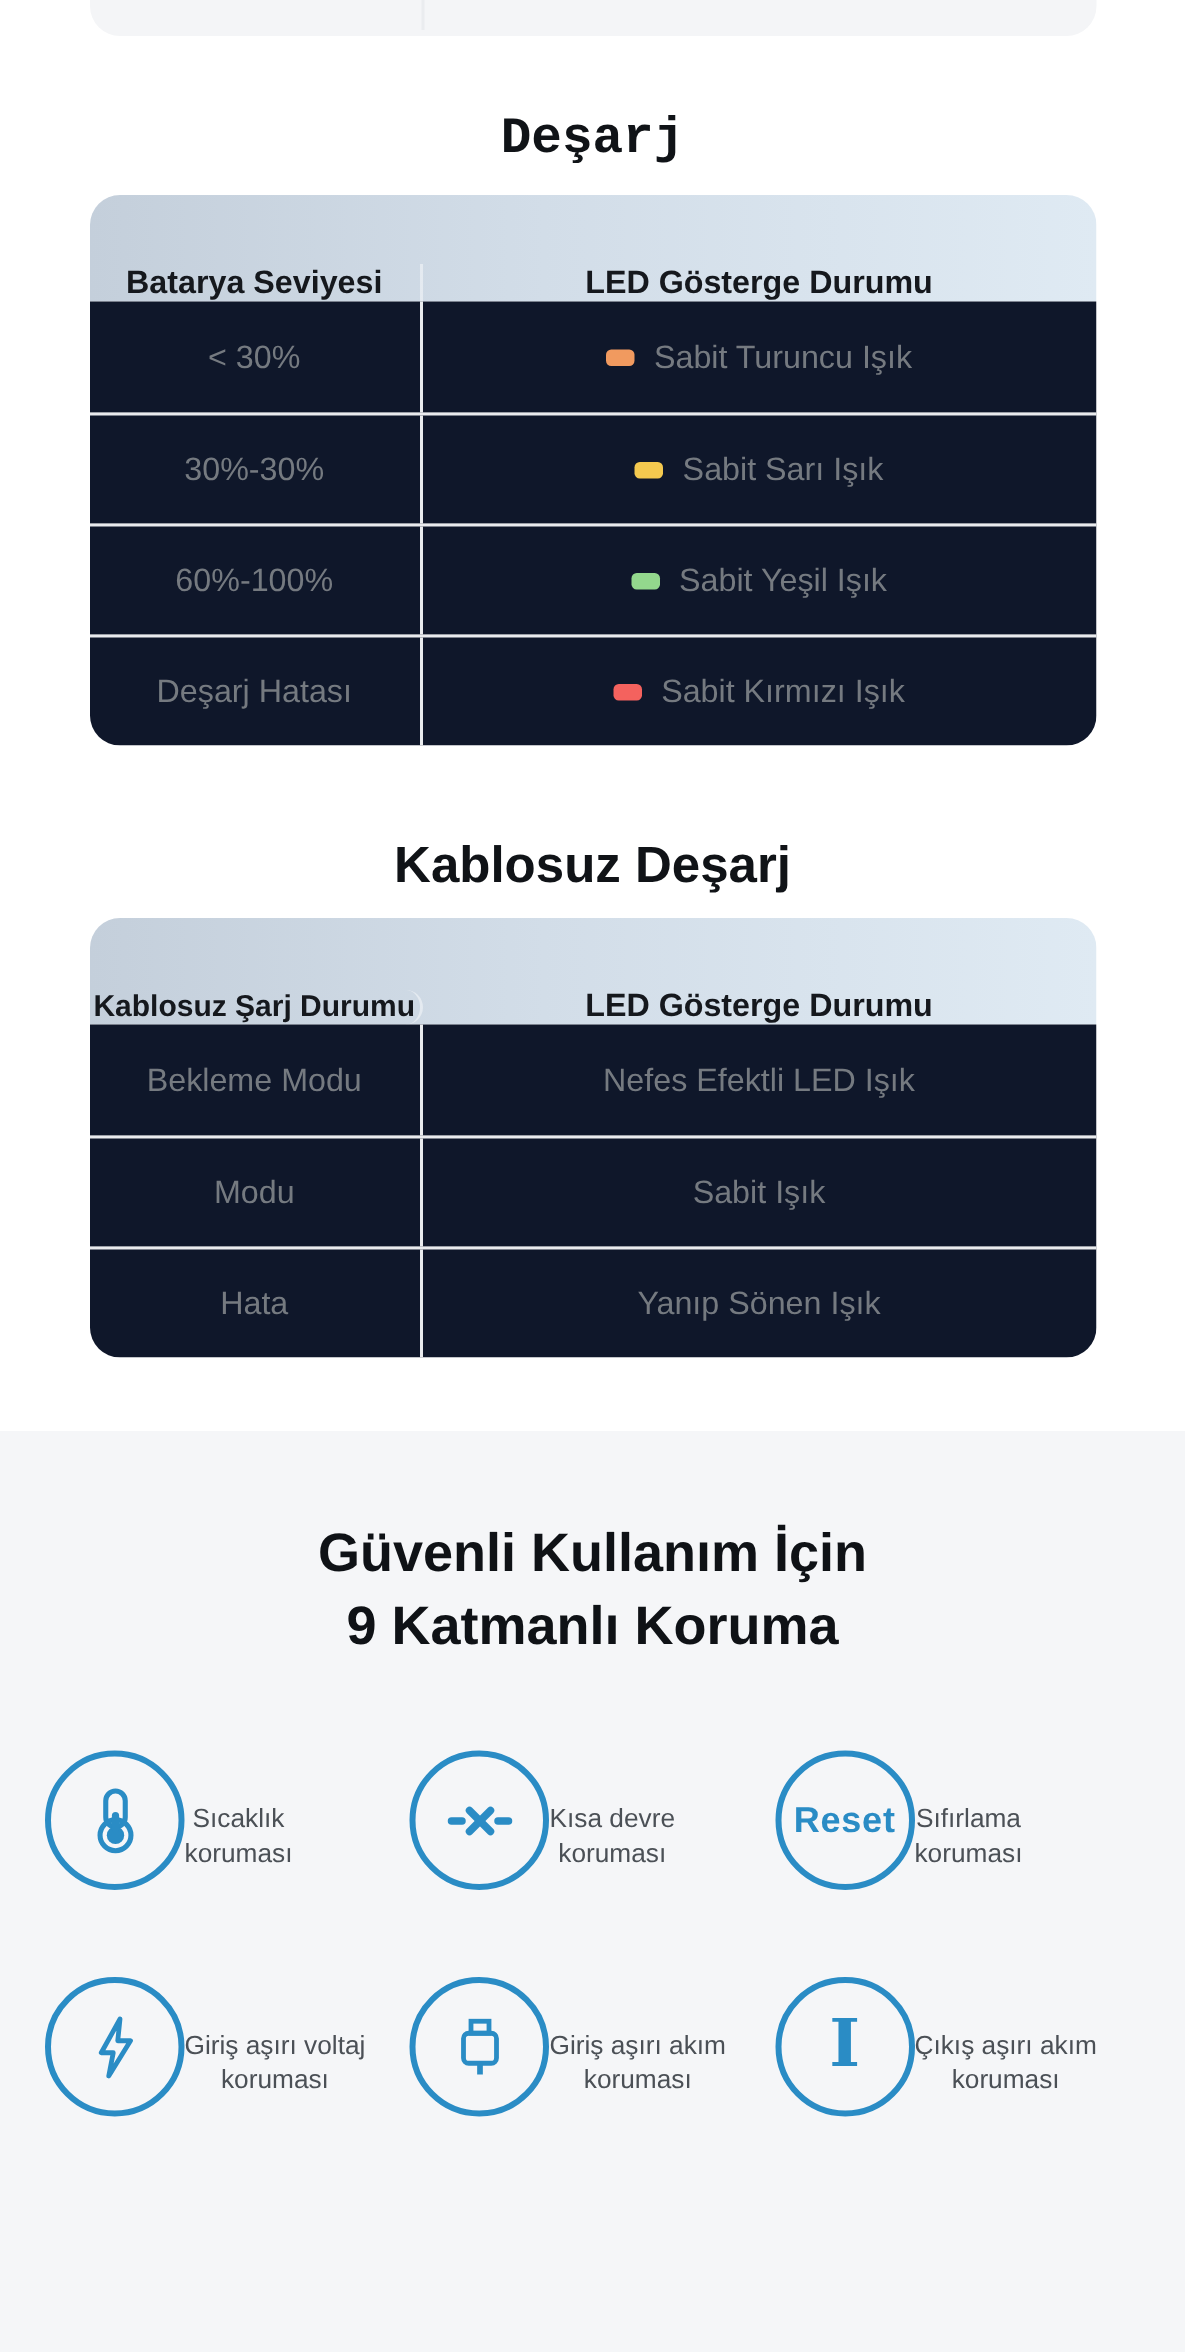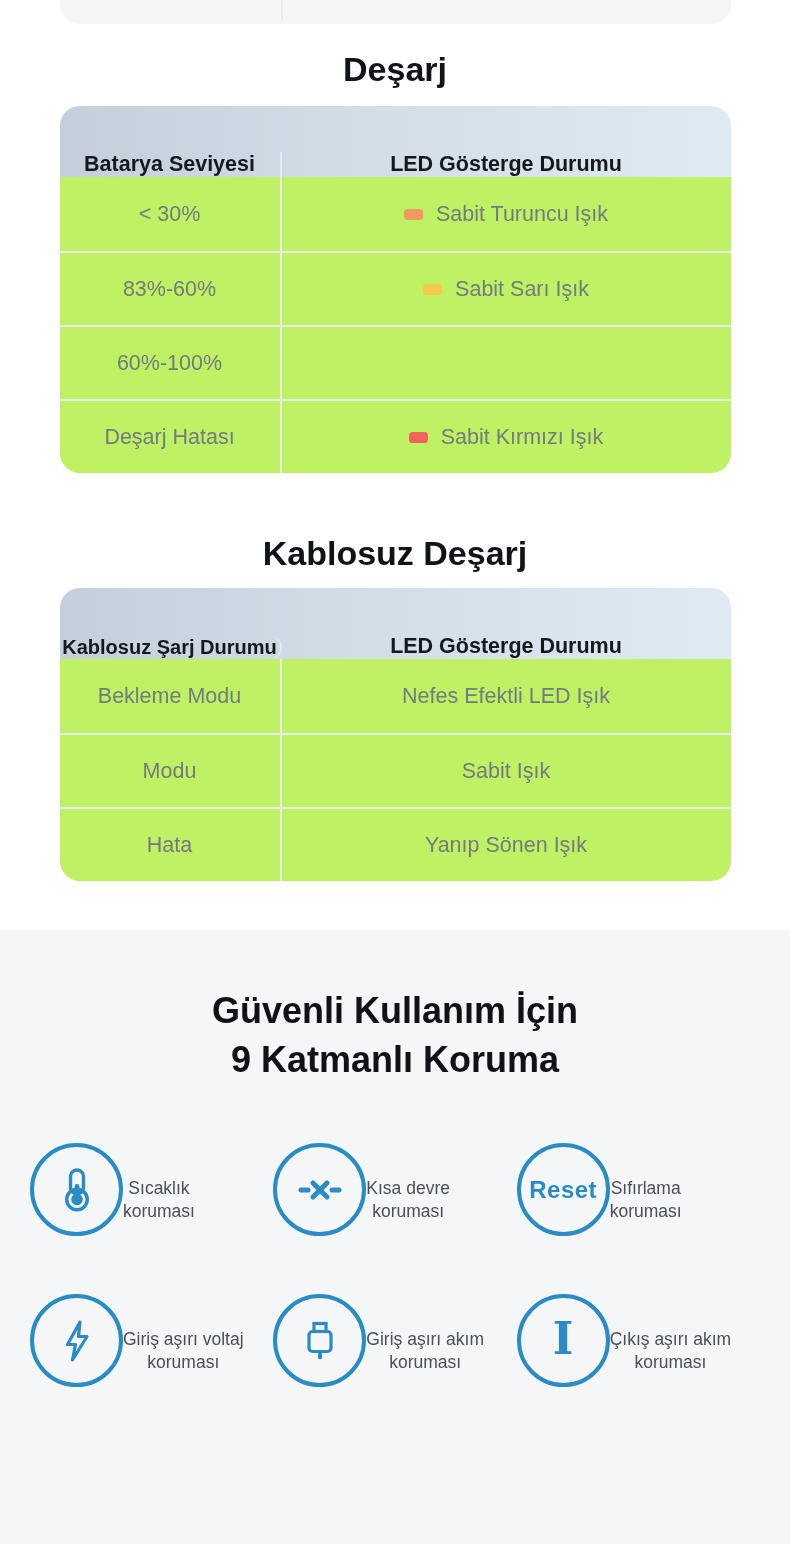--- a/index.html
+++ b/index.html
@@ -6,34 +6,34 @@
   html,body { width:790px; background:#ffffff; font-family:"Liberation Sans", sans-serif; }
   body { height:1568px; overflow:hidden; }
 
   
   .remnant { width:671px; height:24px; margin:0 auto; background:#f4f5f7;
              border-radius:0 0 20px 20px; position:relative; }
   .remnant .vdiv { position:absolute; left:221px; top:0; bottom:4px; width:2px; background:#eaecef; }
 
   .section-title { font-size:34px; font-weight:700; color:#101317; text-align:center;
                    line-height:42px; }
-  .t1-title { margin-top:24px; margin-bottom:16px; }
+  .t1-title { margin-top:48px; margin-bottom:16px;font-family:Liberation Mono, monospace; }
   .t2-title { margin-top:59px; margin-bottom:14px; }
 
   .led-table { width:671px; margin:0 auto; border-radius:20px; overflow:hidden; }
   .led-table .thead { display:flex; height:71px;
       background:linear-gradient(90deg,#c4cfdb 0%,#d2dde8 45%,#dfeaf3 100%);align-items:flex-end; }
   .led-table .thead .cell { display:flex; align-items:center; justify-content:center;
       font-weight:700; font-size:21.5px; color:#15181d; }
   .led-table .cell.left { width:222px; flex:none; }
   .led-table .cell.right { flex:1; }
   .thead .cell.left { border-right:2px solid rgba(255,255,255,0.45); }
   .small-head { font-size:20px !important;border-radius:20px; }
 
-  .led-table .row { display:flex; height:74px; background:#bef264;text-align:right; }
+  .led-table .row { display:flex; height:74px; background:#0f172a;text-align:right; }
   .led-table .row + .row { border-top:2px solid #e9ebee; }
   .led-table .row .cell { display:flex; align-items:center; justify-content:center;
       font-size:21.5px; color:#757a80; }
   .led-table .row .cell.left { border-right:2px solid #e9ebee; }
   .led-chip { display:inline-block; width:19px; height:11px; border-radius:3.5px;
       margin-right:13px; flex:none; }
 
   
   .protect { margin-top:49px; height:614px; background:#f5f6f8; padding-top:56px; }
   .protect-title { font-size:36px; font-weight:700; color:#0f1216; text-align:center;
@@ -66,28 +66,32 @@
     <div class="cell right">LED Gösterge Durumu</div>
   </div>
   <div class="row">
     <div class="cell left">&lt; 30%</div>
     <div class="cell right">
       <span class="led-chip" style="background-color: rgb(241, 154, 95);"></span>
       <span>Sabit Turuncu Işık</span>
     </div>
   </div>
   <div class="row">
-    <div class="cell left">83%-60%</div>
+    <div class="cell left">30%-30%</div>
     <div class="cell right">
       <span class="led-chip" style="background-color: rgb(244, 201, 79);"></span>
       <span>Sabit Sarı Işık</span>
     </div>
   </div>
   <div class="row">
     <div class="cell left">60%-100%</div>
+    <div class="cell right">
+      <span class="led-chip" style="background-color: rgb(147, 216, 141);"></span>
+      <span>Sabit Yeşil Işık</span>
+    </div>
   </div>
   <div class="row">
     <div class="cell left">Deşarj Hatası</div>
     <div class="cell right">
       <span class="led-chip" style="background-color: rgb(244, 98, 94);"></span>
       <span>Sabit Kırmızı Işık</span>
     </div>
   </div>
 </div>
 

